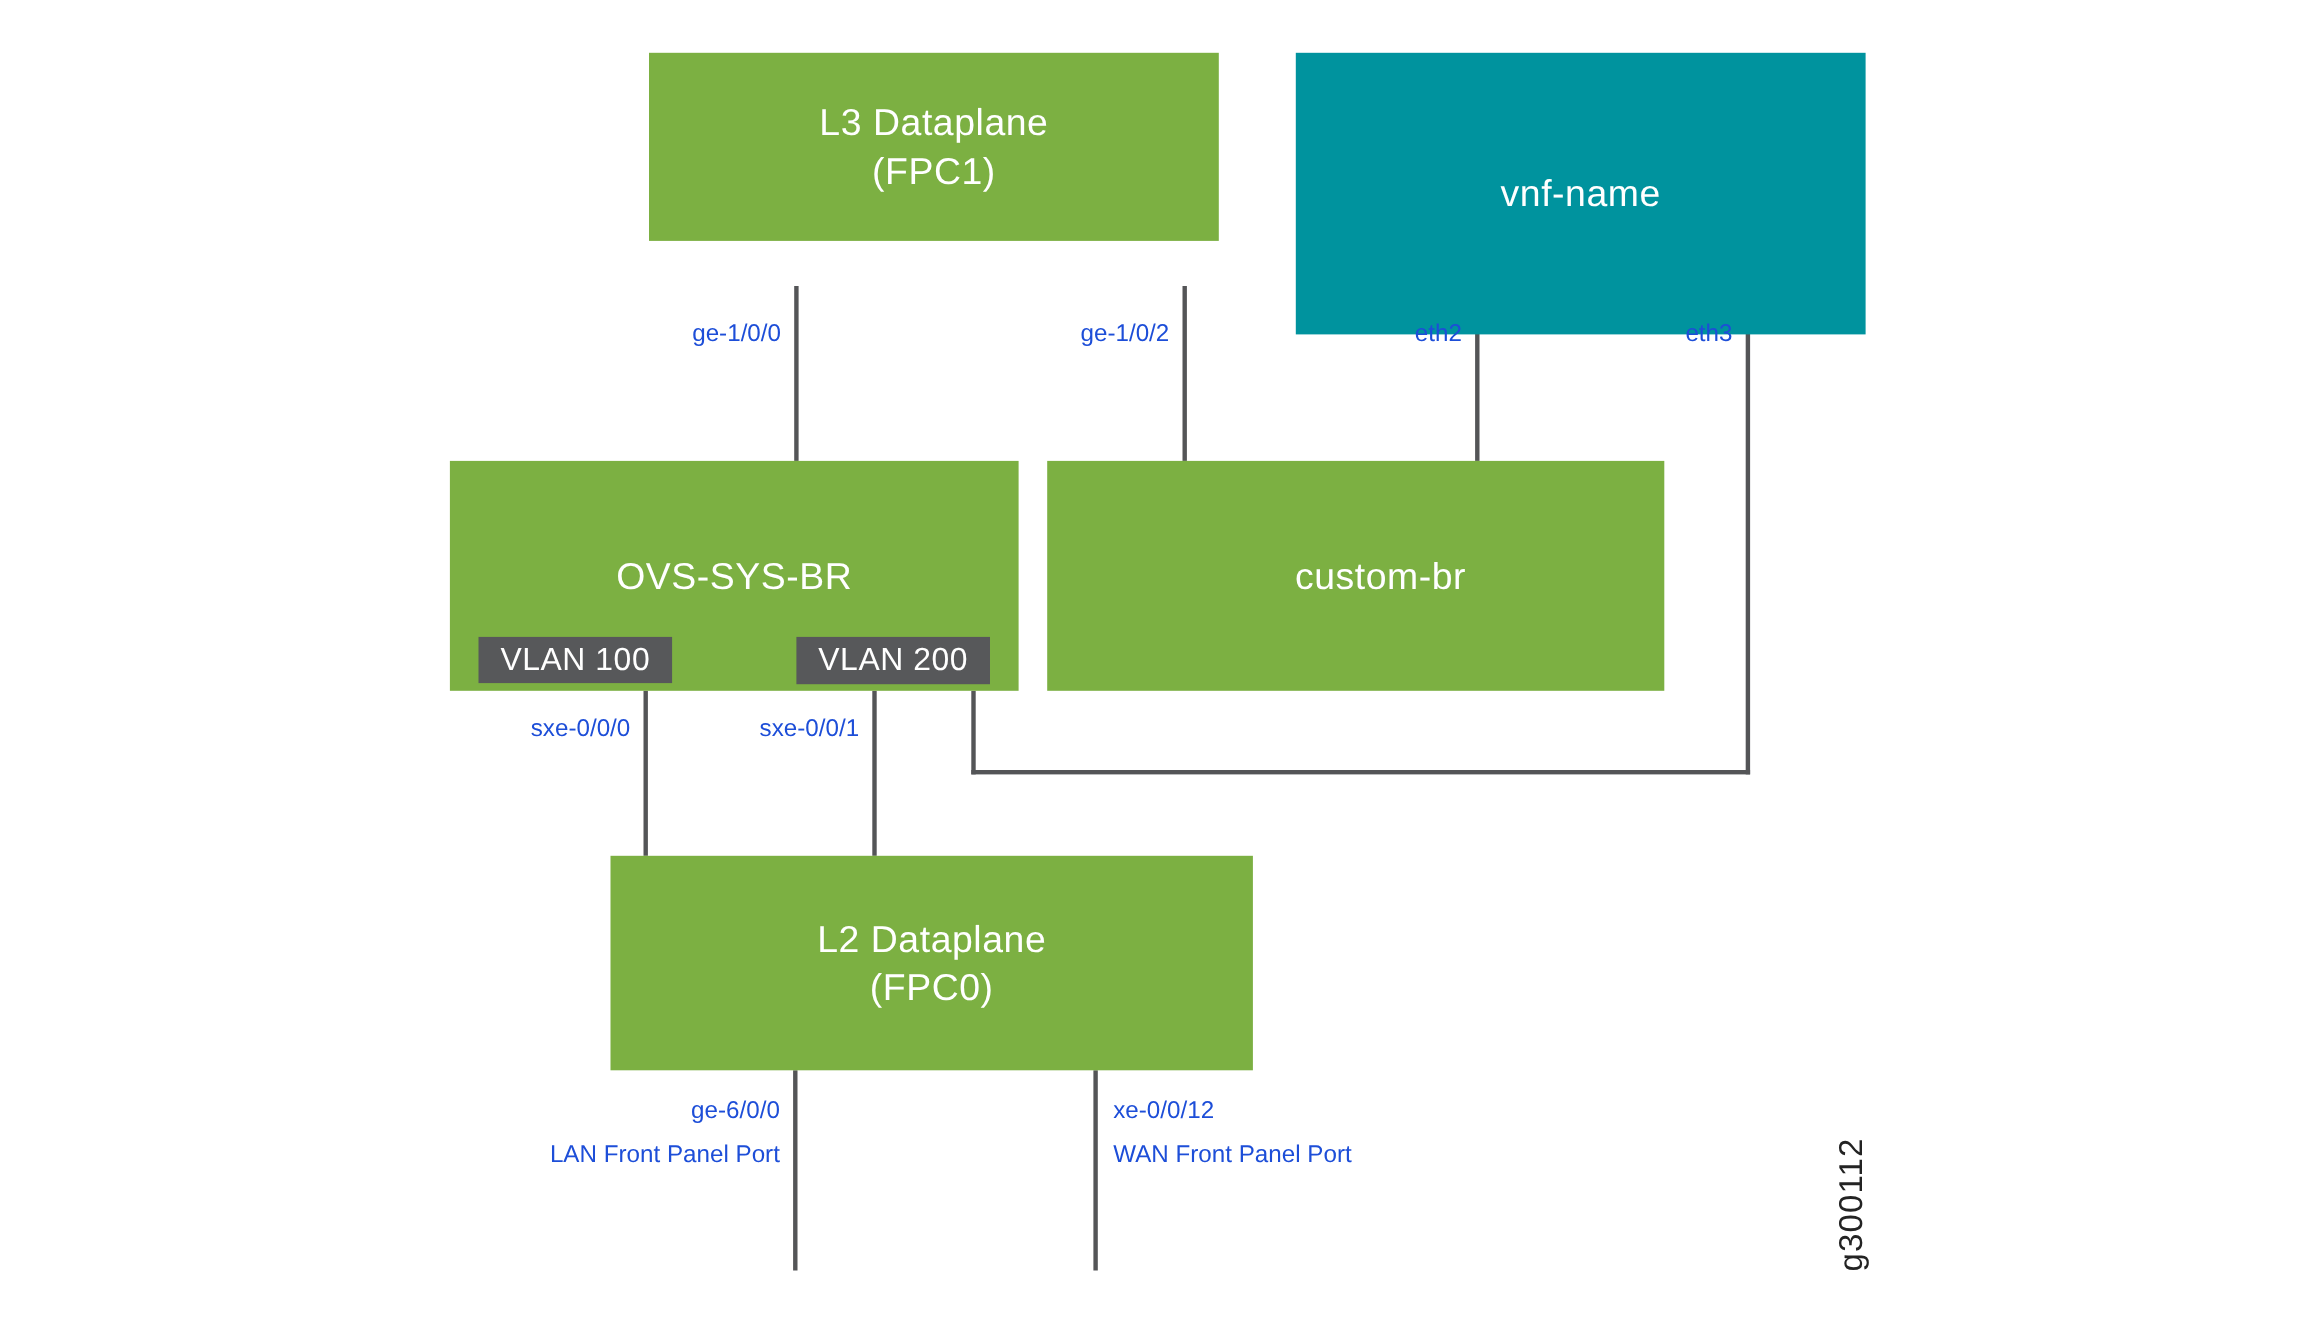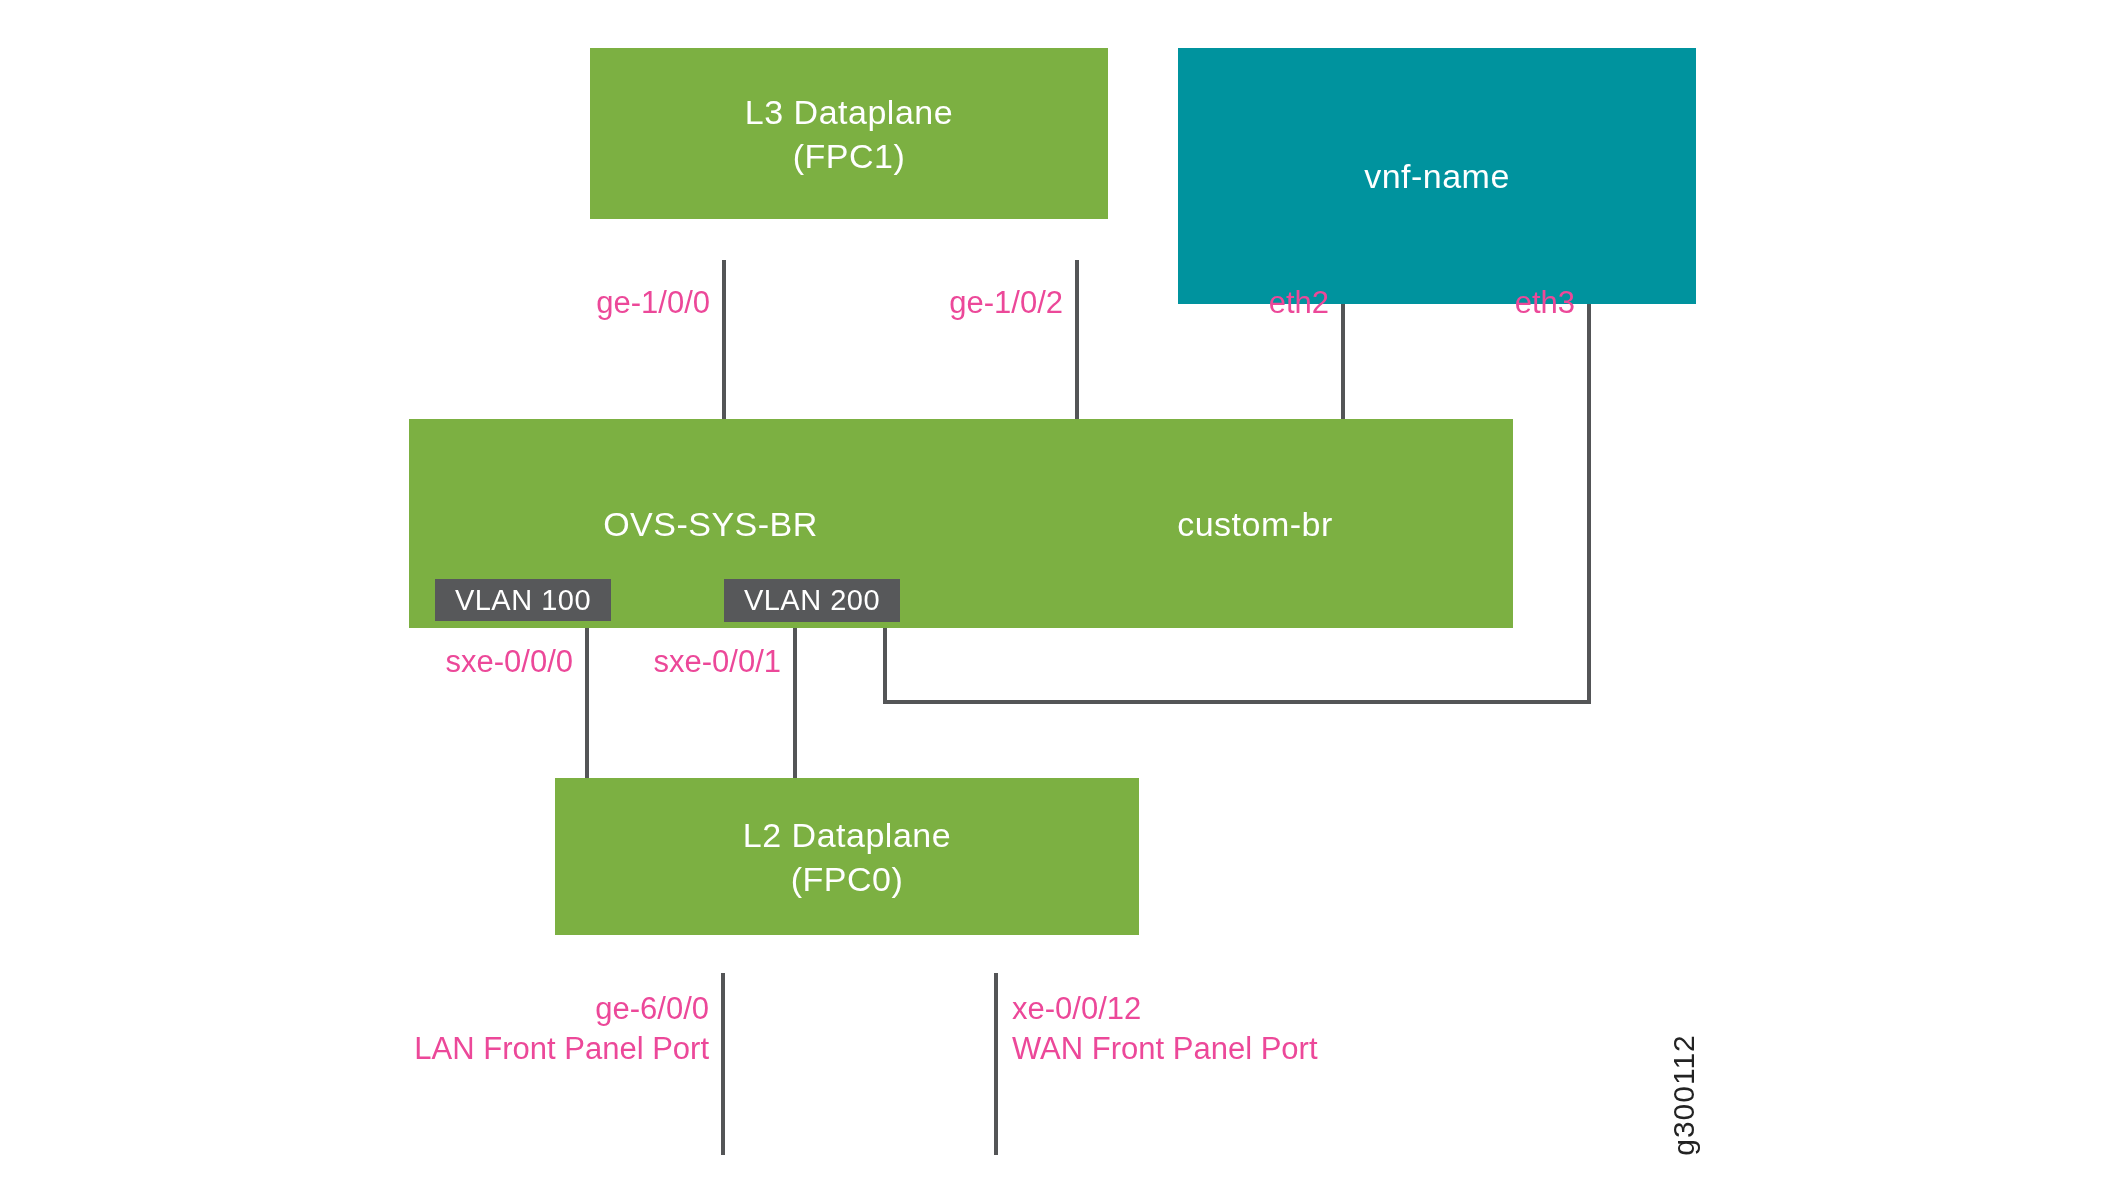--- a/index.html
+++ b/index.html
@@ -15,23 +15,23 @@
     position:absolute;
     display:flex;flex-direction:column;
     align-items:center;justify-content:center;
     color:#ffffff;text-align:center;
   }
   .node .t{font-size:34px;line-height:44px;font-weight:400;letter-spacing:0.5px;}
   .green{background:#7CB042;}
   .teal{background:#00939E;}
   #box-l3{left:590px;top:48px;width:518px;height:171px;}
   #box-vnf{left:1178px;top:48px;width:518px;height:256px;}
-  #box-ovs{left:409px;top:419px;width:517px;height:209px;padding-left:43px;}
+  #box-ovs{left:409px;top:419px;width:517px;height:209px;}
   #box-custom{left:952px;top:419px;width:516px;height:209px;padding-left:45px;}
-  #box-l2{left:555px;top:778px;width:584px;height:157px;}
+  #box-l2{left:555px;top:778px;width:584px;height:195px;}
 
   
   .vtag{
     position:absolute;
     background:#57585A;color:#ffffff;
     font-size:29px;letter-spacing:0.5px;
     display:flex;align-items:center;justify-content:center;
   }
   #vlan100{left:435px;top:579px;width:176px;height:42px;}
   #vlan200{left:724px;top:579px;width:176px;height:43px;justify-content:center;}
@@ -45,21 +45,21 @@
   #ln-eth3-h{left:883px;top:700px;width:708px;height:4px;}
   #ln-elbow{left:883px;top:628px;width:4px;height:76px;}
   #ln-sxe0{left:585px;top:628px;width:4px;height:150px;}
   #ln-sxe1{left:793px;top:628px;width:4px;height:150px;}
   #ln-ge000{left:721px;top:973px;width:4px;height:182px;}
   #ln-xe{left:994px;top:973px;width:4px;height:182px;}
 
   
   .port{
     position:absolute;
-    font-size:31px;color:#ec4899;
+    font-size:22px;color:#1d4ed8;
     white-space:nowrap;line-height:38px;
   }
   .r{text-align:right;}
   .l{text-align:left;}
   #p-ge100{left:460px;top:284px;width:250px;}
   #p-ge102{left:813px;top:284px;width:250px;}
   #p-eth2{left:1079px;top:284px;width:250px;}
   #p-eth3{left:1325px;top:284px;width:250px;}
   #p-sxe0{left:323px;top:643px;width:250px;}
   #p-sxe1{left:531px;top:643px;width:250px;}

